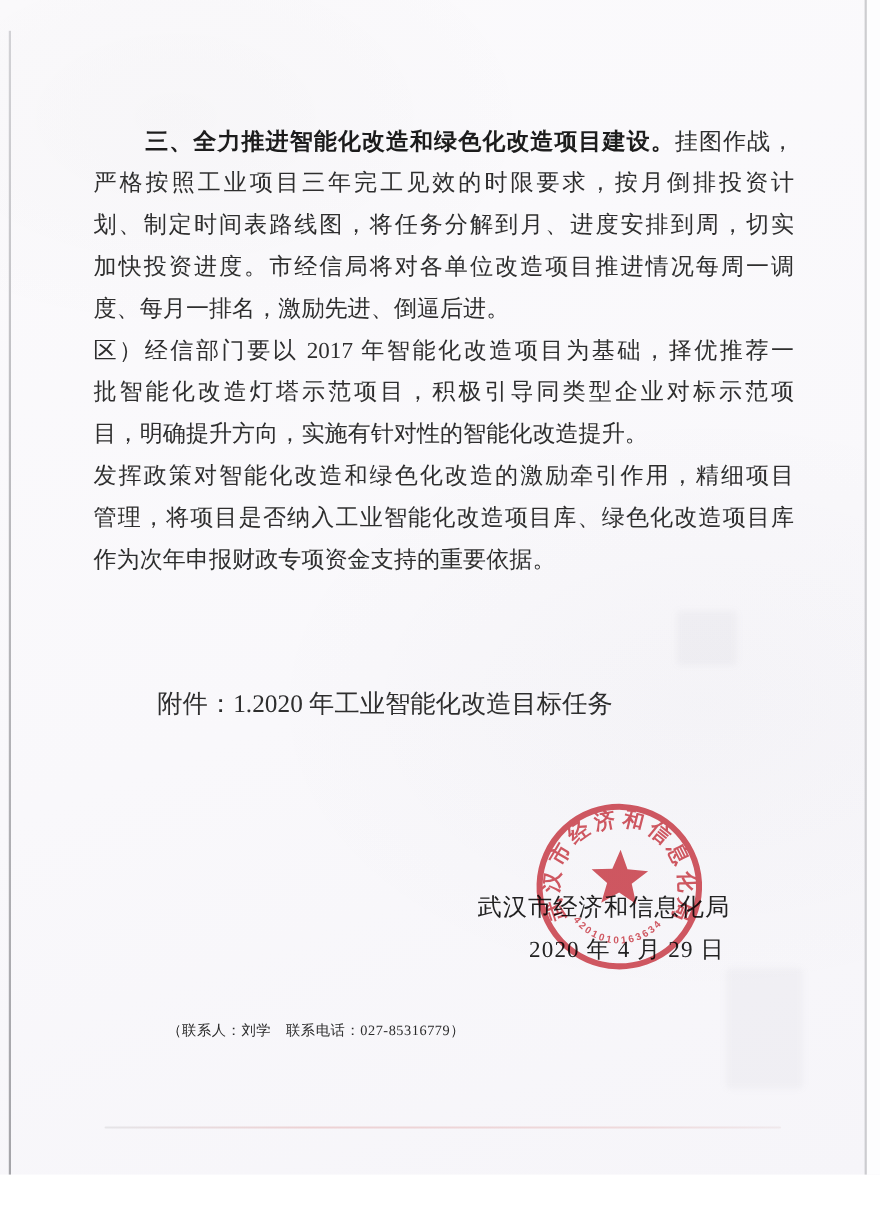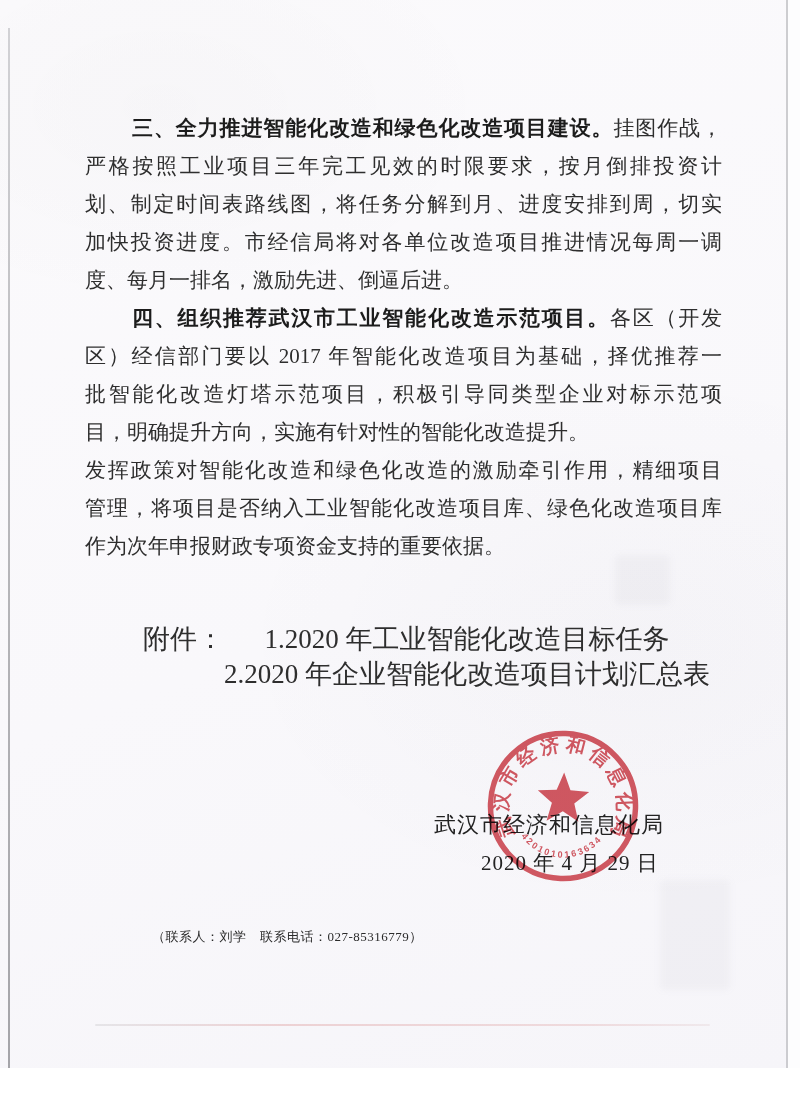--- a/index.html
+++ b/index.html
@@ -51,24 +51,24 @@
     white-space:nowrap;
   }
   .tline.full{text-align:justify;text-align-last:justify;white-space:normal;}
   .tline.first{text-indent:47px;}
   .hd{
     font-family:"Liberation Sans","DejaVu Sans",sans-serif;
     font-weight:bold;color:#1c1c1c;
   }
 
   
-  .attachments{position:absolute;left:143px;top:622px;display:flex;font-size:27px;}
+  .attachments{position:absolute;left:143px;top:622px;display:flex;font-size:23px;}
   .att-label{line-height:35px;white-space:nowrap;}
   .att-items{}
-  .att-item{line-height:35px;white-space:nowrap;text-align:center;}
+  .att-item{line-height:35px;white-space:nowrap;}
 
   
   .issuer{
     position:absolute;left:434px;top:812px;width:222px;
     font-size:22px;line-height:26px;letter-spacing:1px;white-space:nowrap;color:#222;
   }
   .issue-date{
     position:absolute;left:456px;top:850px;
     font-size:21px;line-height:26px;letter-spacing:1px;white-space:nowrap;color:#222;margin-left:25px;
   }
@@ -99,34 +99,32 @@
   <div class="fold-line"></div>
   <div class="smudge" style="left:615px;top:555px;width:55px;height:50px;"></div>
   <div class="smudge" style="left:660px;top:880px;width:70px;height:110px;"></div>
 
   <div class="doc-body">
       <div class="tline first full"><span class="hd">三、全力推进智能化改造和绿色化改造项目建设。</span><span>挂图作战，</span></div>
       <div class="tline full"><span>严格按照工业项目三年完工见效的时限要求，按月倒排投资计</span></div>
       <div class="tline full"><span>划、制定时间表路线图，将任务分解到月、进度安排到周，切实</span></div>
       <div class="tline full"><span>加快投资进度。市经信局将对各单位改造项目推进情况每周一调</span></div>
       <div class="tline"><span>度、每月一排名，激励先进、倒逼后进。</span></div>
-      <div class="tline first full"><span class="hd">四、组织推荐武汉市工业智能化改造示范项目。</span><span>各区（开发</span></div>
       <div class="tline full"><span>区）经信部门要以 2017 年智能化改造项目为基础，择优推荐一</span></div>
       <div class="tline full"><span>批智能化改造灯塔示范项目，积极引导同类型企业对标示范项</span></div>
       <div class="tline"><span>目，明确提升方向，实施有针对性的智能化改造提升。</span></div>
       <div class="tline full"><span>发挥政策对智能化改造和绿色化改造的激励牵引作用，精细项目</span></div>
       <div class="tline full"><span>管理，将项目是否纳入工业智能化改造项目库、绿色化改造项目库</span></div>
       <div class="tline"><span>作为次年申报财政专项资金支持的重要依据。</span></div>
     </div>
 
   <div class="attachments">
     <div class="att-label">附件：</div>
     <div class="att-items">
         <div class="att-item">1.2020 年工业智能化改造目标任务</div>
-        <div class="att-item">2.2020 年企业智能化改造项目计划汇总表</div>
       </div>
   </div>
 
   <div class="issuer">武汉市经济和信息化局</div>
   <div class="issue-date">2020 年 4 月 29 日</div>
 
   <div class="contact">（联系人：刘学　联系电话：027-85316779）</div>
 
   <svg class="seal" viewBox="-80 -80 160 160">
     <defs>

